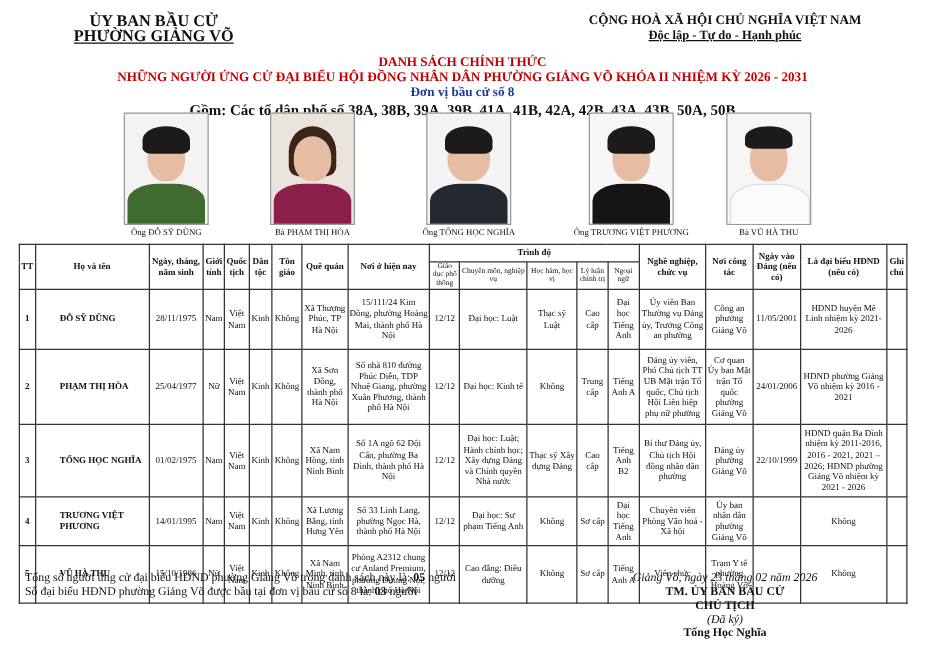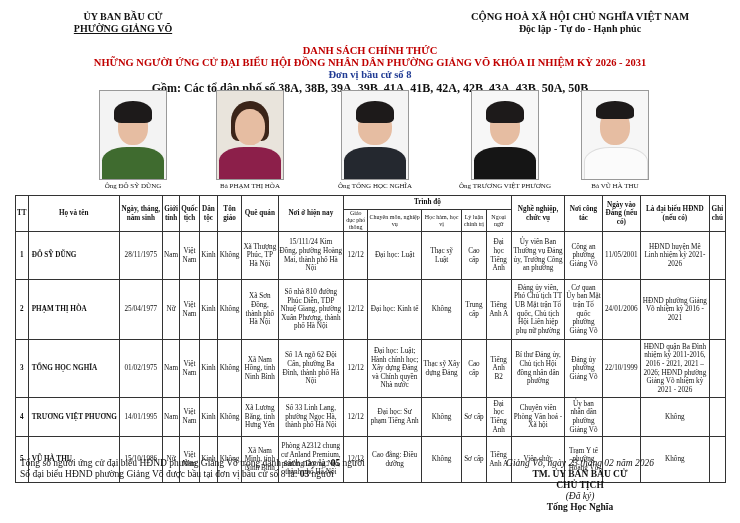--- a/index.html
+++ b/index.html
@@ -1,37 +1,37 @@
 <!DOCTYPE html>
 <html><head>
 <meta charset="utf-8">
 <style>
   html,body{margin:0;padding:0;background:#fff;}
   body{width:740px;height:523px;position:relative;overflow:hidden;font-family:"Liberation Serif","DejaVu Serif",serif;color:#111;}
-  .hdr-left{position:absolute;left:58px;top:11px;width:130px;text-align:center;font-weight:bold;font-size:10px;line-height:12px;}
+  .hdr-left{position:absolute;left:58px;top:11px;width:130px;text-align:center;font-weight:bold;font-size:13px;line-height:12px;}
   .hdr-left .u{text-decoration:underline;}
   .hdr-right{position:absolute;left:440px;top:11px;width:280px;text-align:center;font-weight:bold;font-size:10.5px;line-height:12px;}
-  .hdr-right .sub{font-size:10px;}
+  .hdr-right .sub{font-size:10px;text-decoration:underline;}
   .title{position:absolute;left:0;top:45px;width:740px;text-align:center;font-weight:bold;line-height:12px;}
   .title .t1{color:#c00000;font-size:10.5px;}
   .title .t2{color:#c00000;font-size:10.5px;}
   .title .t3{color:#1f3a93;font-size:10.5px;}
   .title .t4{color:#111;font-size:12px;line-height:14px;}
   .photos{position:absolute;top:90px;left:0;width:740px;height:100px;}
   .photo{position:absolute;top:0;text-align:center;}
   .photo .img{width:66px;height:88px;border:1px solid #999;margin:0 auto;position:relative;overflow:hidden;}
   .photo .cap{font-size:7px;font-weight:normal;margin-top:2px;white-space:nowrap;}
   .face{position:absolute;left:18px;top:18px;width:30px;height:36px;border-radius:48% 48% 45% 45%;background:#e6bda2;}
   .hair{position:absolute;left:14px;top:10px;width:38px;height:22px;border-radius:50% 50% 20% 20%;background:#1d1a1a;}
   .body{position:absolute;left:2px;top:56px;width:62px;height:34px;border-radius:40% 40% 0 0;}
   table{position:absolute;left:15px;top:195px;width:711px;border-collapse:collapse;font-size:7.2px;line-height:8.6px;}
   th,td{border:1px solid #333;text-align:center;vertical-align:middle;padding:0 1px;}
   th{font-weight:bold;}
   th.small{font-weight:normal;font-size:6px;line-height:7px;}
-  td.name{text-align:left;font-weight:bold;padding-left:3px;}
+  td.name{text-align:left;font-weight:bold;padding-left:19px;}
   td.tt{font-weight:bold;}
   tr.r1{height:48px;}tr.r2{height:60px;}tr.r3{height:58px;}tr.r4{height:39px;}tr.r5{height:46px;}
   .foot-left{position:absolute;left:20px;top:458px;font-size:9.5px;line-height:11px;}
   .foot-right{position:absolute;left:440px;top:458px;width:280px;text-align:center;font-size:9.5px;line-height:11px;}
   .foot-right .it{font-style:italic;}
   .foot-right .b{font-weight:bold;}
 </style>
 </head>
 <body>
 

